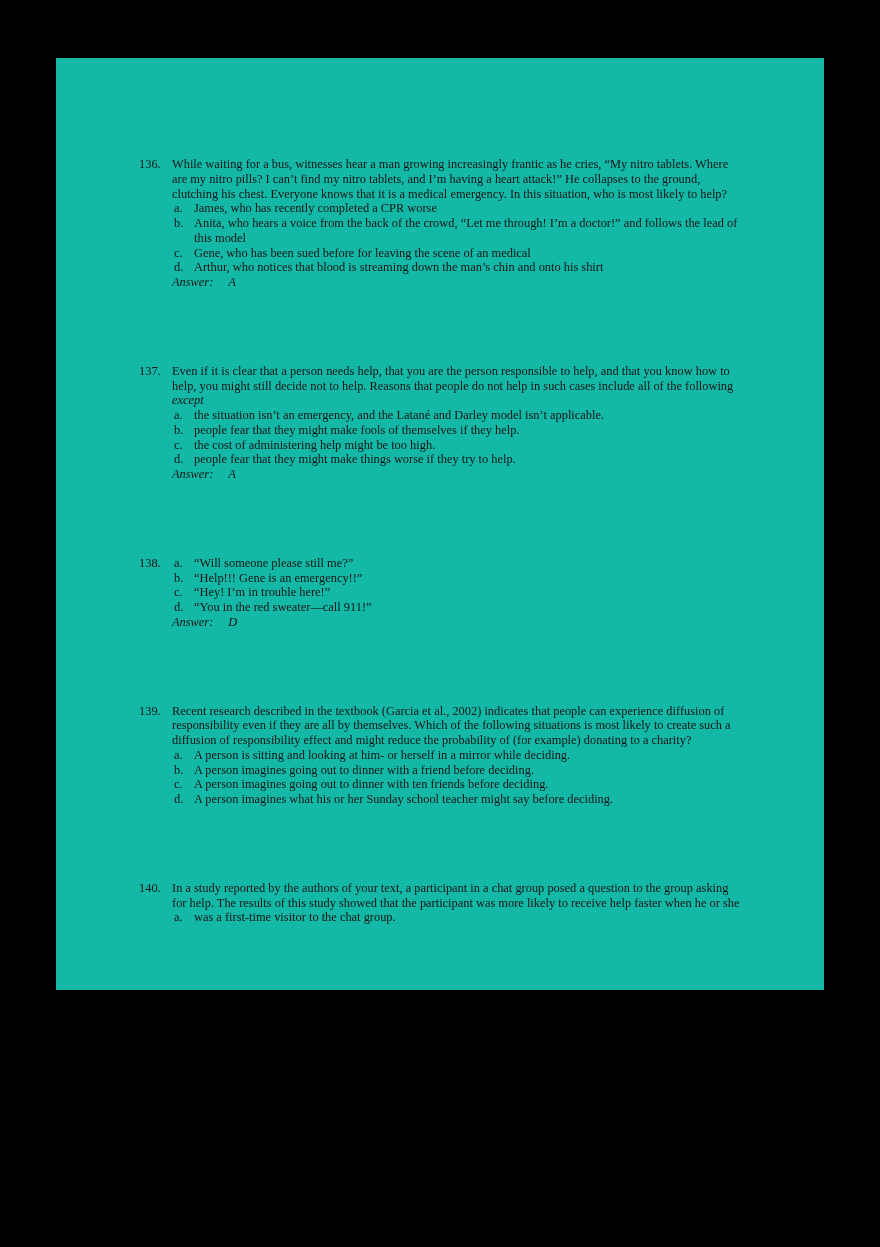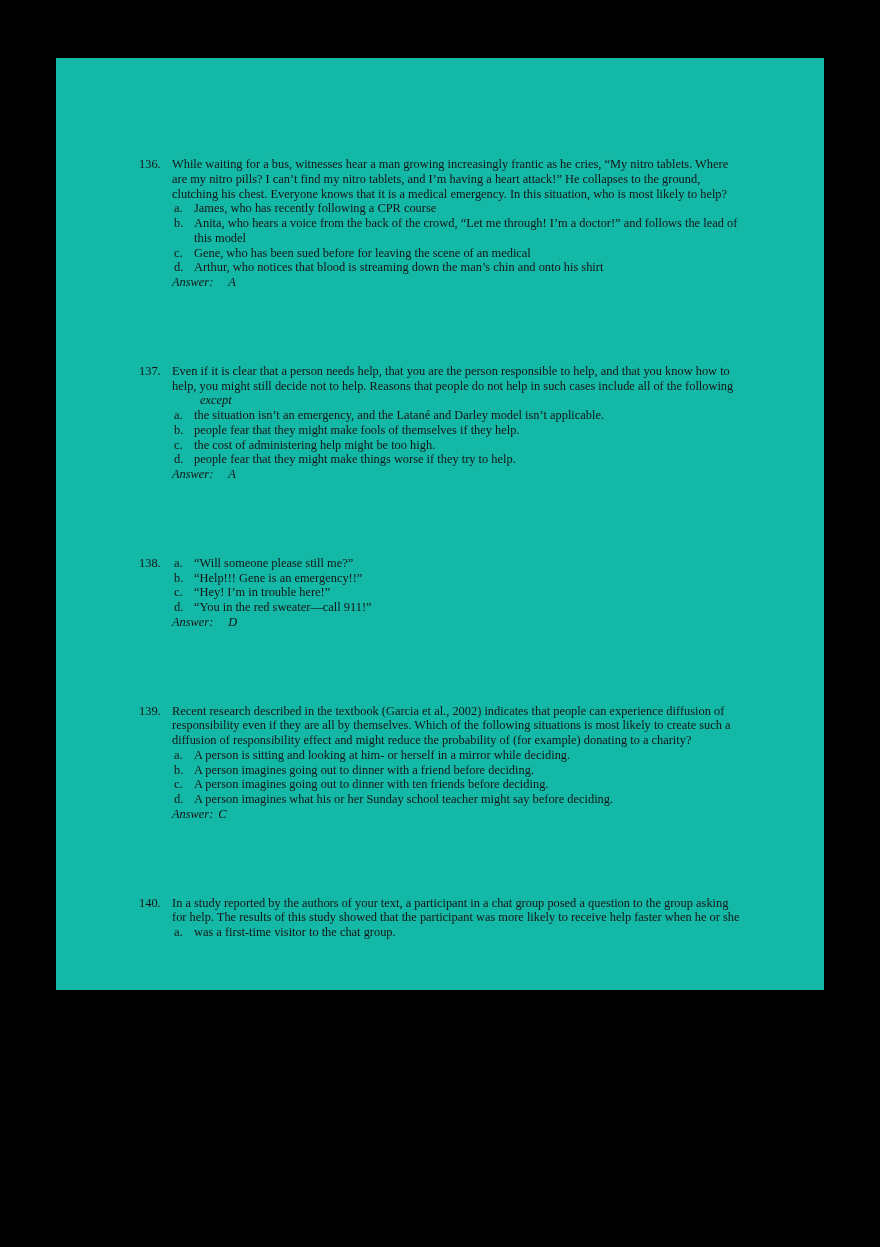--- a/index.html
+++ b/index.html
@@ -29,21 +29,21 @@
     display: flex;
     margin-bottom: 74px;
   }
   .question:last-child { margin-bottom: 8px; }
   .qnum {
     flex: 0 0 33px;
     width: 33px;
   }
   .qbody { flex: 1; min-width: 0; }
   .qtext { }
-  .qitalic { font-style: italic; margin-left: 28px; }
+  .qitalic { font-style: italic; }
   .option {
     display: flex;
     padding-left: 2px;
   }
   .olet { flex: 0 0 20px; width: 20px; }
   .otext { flex: 1; min-width: 0; }
   .answer-line { font-style: italic; }
   .aletter.gap-tab { margin-left: 15px; }
   .aletter.gap-space { margin-left: 5px; }
 </style>
@@ -53,21 +53,21 @@
 <div class="stage">
   <div class="paper">
     <div class="content" id="questions-list">
   <div class="question">
     <div class="qnum">136.</div>
     <div class="qbody">
       <div class="qtext"><span class="qmain">While waiting for a bus, witnesses hear a man growing increasingly frantic as he cries, “My nitro tablets. Where are my nitro pills? I can’t find my nitro tablets, and I’m having a heart attack!” He collapses to the ground, clutching his chest. Everyone knows that it is a medical emergency. In this situation, who is most likely to help?</span> <em class="qitalic"></em></div>
       <div class="options">
   <div class="option">
     <span class="olet">a.</span>
-    <span class="otext">James, who has recently following a CPR course</span>
+    <span class="otext">James, who has recently completed a CPR worse</span>
   </div>
 
   <div class="option">
     <span class="olet">b.</span>
     <span class="otext">Anita, who hears a voice from the back of the crowd, “Let me through! I’m a doctor!” and follows the lead of this model</span>
   </div>
 
   <div class="option">
     <span class="olet">c.</span>
     <span class="otext">Gene, who has been sued before for leaving the scene of an medical</span>
@@ -157,21 +157,20 @@
   <div class="option">
     <span class="olet">c.</span>
     <span class="otext">A person imagines going out to dinner with ten friends before deciding.</span>
   </div>
 
   <div class="option">
     <span class="olet">d.</span>
     <span class="otext">A person imagines what his or her Sunday school teacher might say before deciding.</span>
   </div>
 </div>
-      <div class="answer-line"><em class="alabel">Answer:</em><em class="aletter gap-space">C</em></div>
     </div>
   </div>
 
   <div class="question">
     <div class="qnum">140.</div>
     <div class="qbody">
       <div class="qtext"><span class="qmain">In a study reported by the authors of your text, a participant in a chat group posed a question to the group asking for help. The results of this study showed that the participant was more likely to receive help faster when he or she</span> <em class="qitalic"></em></div>
       <div class="options">
   <div class="option">
     <span class="olet">a.</span>

